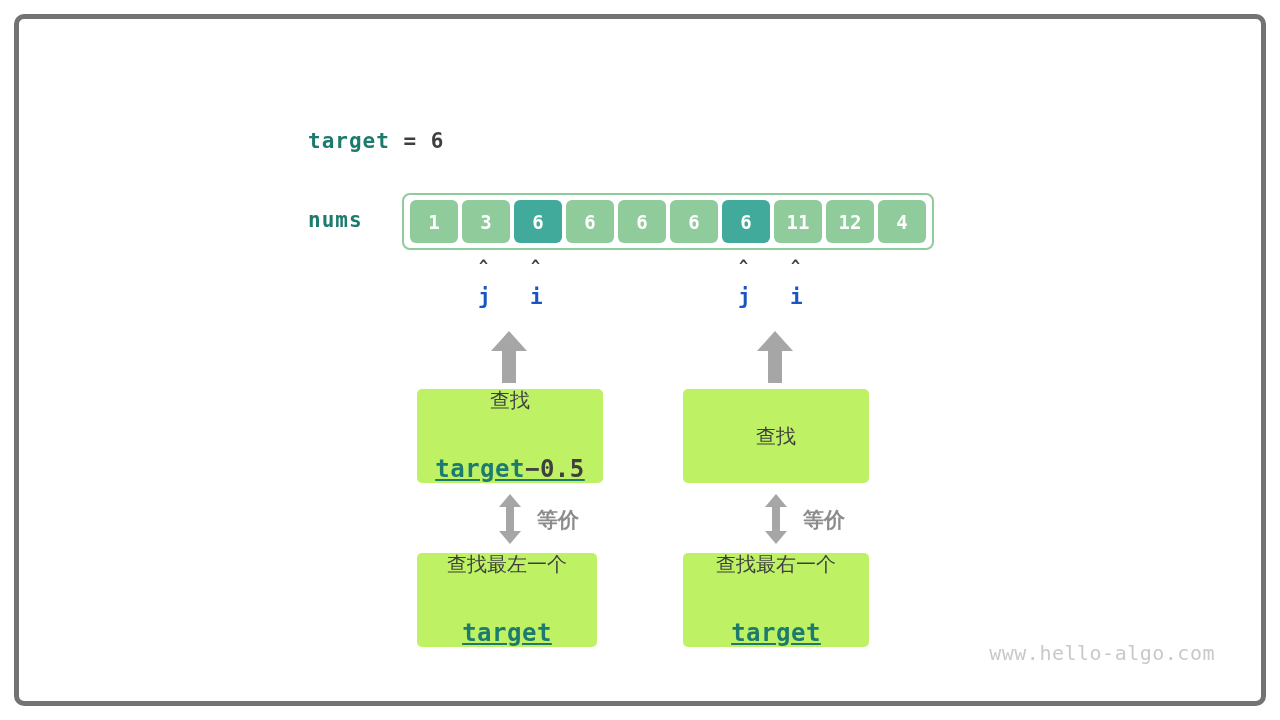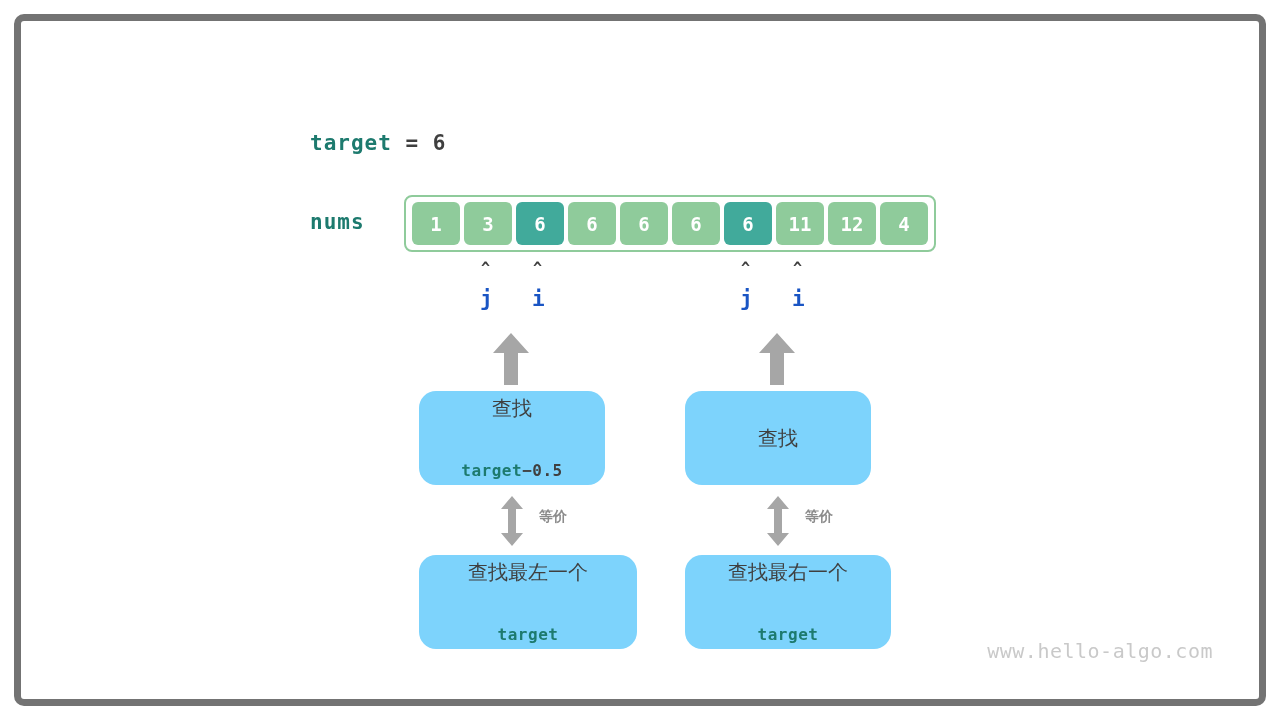--- a/index.html
+++ b/index.html
@@ -13,21 +13,21 @@
     font-family: "DejaVu Sans", sans-serif;
     position: relative;
     overflow: hidden;
   }
   .frame {
     position: absolute;
     left: 14px;
     top: 14px;
     width: 1252px;
     height: 692px;
-    border: 7px solid #737373;
+    border: 5px solid #737373;
     border-radius: 10px;
     background: #ffffff;
     box-sizing: border-box;
     padding-left: 9px;
   }
 
   
   .target-line {
     position: absolute;
     left: 289px;
@@ -104,56 +104,57 @@
   
   .uparrow {
     position: absolute;
     width: 36px;
     height: 52px;
   }
 
   
   .gbox {
     position: absolute;
-    background: #7dd3fc;
-    border-radius: 17px;
+    background: #bef264;
+    border-radius: 5px;
     display: flex;
     flex-direction: column;
     align-items: center;
     justify-content: center;
     box-sizing: border-box;
     gap: 37px;
   }
   .gbox .l1 {
     font-family: "DejaVu Sans", sans-serif;
     font-size: 20px;
     color: #3f3f3f;
     line-height: 1.4;
   }
   .gbox .l2 {
     font-family: "DejaVu Sans Mono", monospace;
-    font-size: 16px;
+    font-size: 24px;
     font-weight: bold;
     color: #1d7a6e;
     line-height: 1.5;
     letter-spacing: 0.5px;
     white-space: nowrap;
+    text-decoration: underline;
   }
   .gbox .l2 .op { color: #3f3f3f; }
 
   
   .dblarrow {
     position: absolute;
     width: 22px;
     height: 50px;
   }
   .eqv {
     position: absolute;
     font-family: "DejaVu Sans", sans-serif;
-    font-size: 14px;
+    font-size: 21px;
     font-weight: bold;
     color: #8c8c8c;
   }
 
   
   .watermark {
     position: absolute;
     right: 46px;
     bottom: 36px;
     font-family: "DejaVu Sans Mono", monospace;
@@ -217,35 +218,35 @@
     </div>
   </div>
 
   <div class="dblarrow" style="left:480px; top:475px;">
     <svg width="22" height="50" viewBox="0 0 22 50">
       <polygon points="11,0 22,13 15,13 15,37 22,37 11,50 0,37 7,37 7,13 0,13" fill="#a6a6a6"></polygon>
     </svg>
   </div>
   <div class="eqv" style="left:518px; top:487px;">等价</div>
 
-  <div class="gbox" style="left:398px; top:534px; width:218px; height:94px;">
+  <div class="gbox" style="left:398px; top:534px; width:180px; height:94px;">
     <div class="l1">查找最左一个</div>
     <div class="l2">target</div>
   </div>
 
   <div class="gbox" style="left:664px; top:370px; width:186px; height:94px;">
     <div class="l1">查找</div>
   </div>
 
   <div class="dblarrow" style="left:746px; top:475px;">
     <svg width="22" height="50" viewBox="0 0 22 50">
       <polygon points="11,0 22,13 15,13 15,37 22,37 11,50 0,37 7,37 7,13 0,13" fill="#a6a6a6"></polygon>
     </svg>
   </div>
   <div class="eqv" style="left:784px; top:487px;">等价</div>
 
-  <div class="gbox" style="left:664px; top:534px; width:206px; height:94px;">
+  <div class="gbox" style="left:664px; top:534px; width:186px; height:94px;">
     <div class="l1">查找最右一个</div>
     <div class="l2">target</div>
   </div>
 
   <div class="watermark">www.hello-algo.com</div>
 </div>
 
 </body></html>

